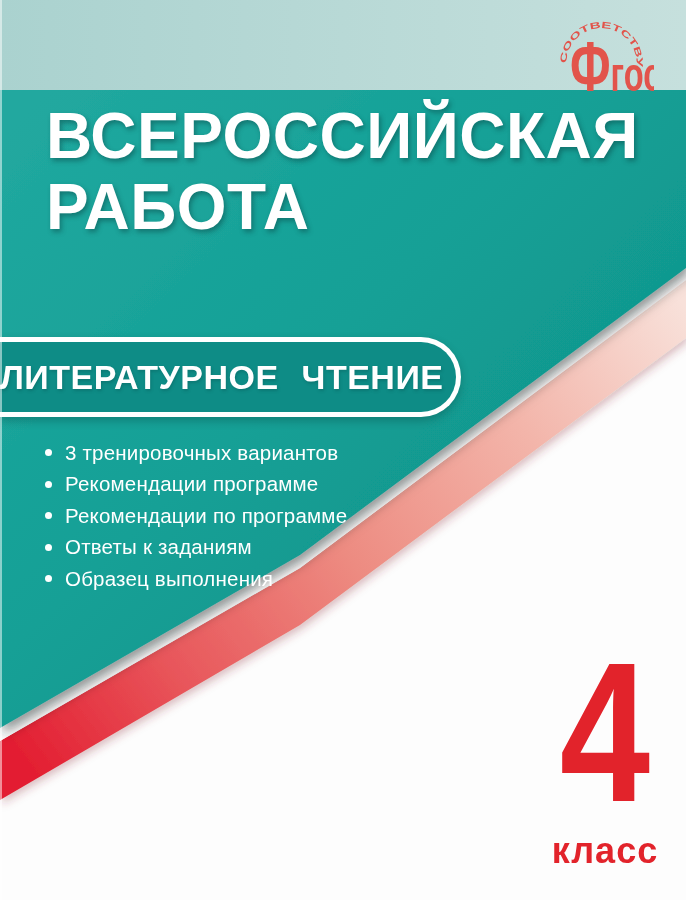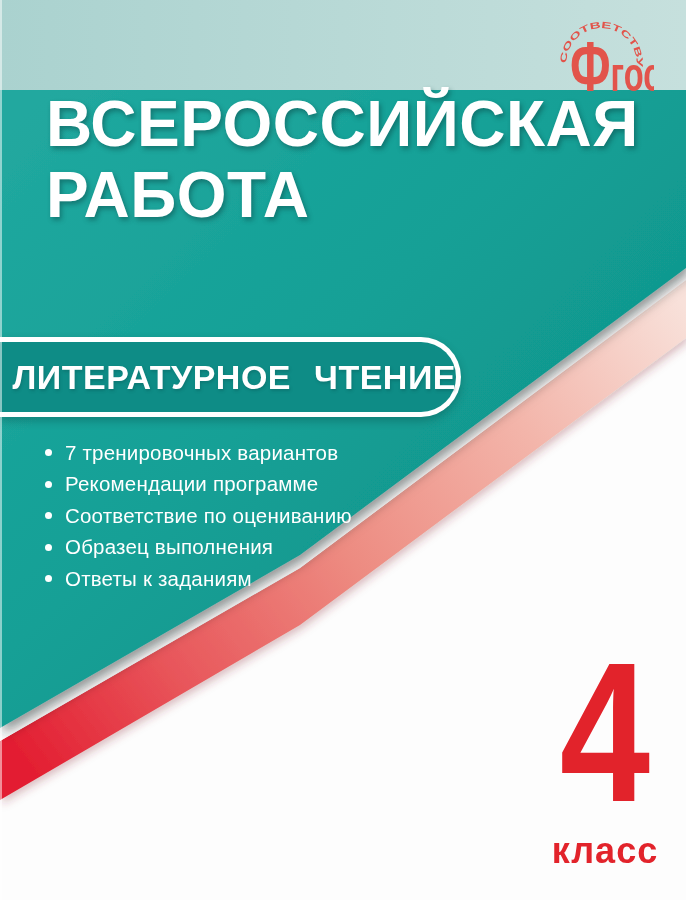--- a/index.html
+++ b/index.html
@@ -12,36 +12,36 @@
 
   
   .scan-edge{position:absolute;left:0;top:0;width:2px;height:900px;
     background:rgba(255,255,255,.5);z-index:9;}
 
   
   .fgos{position:absolute;left:548px;top:2px;width:106px;height:106px;z-index:5;}
 
   
   .title{
-    position:absolute;left:46px;top:89px;margin:0;z-index:4;
+    position:absolute;left:46px;top:101px;margin:0;z-index:4;
     font-size:64px;font-weight:700;line-height:71px;letter-spacing:.5px;
     color:#ffffff;text-shadow:2px 3px 5px rgba(8,62,62,.45);
     white-space:nowrap;
   }
   .title span{display:block;}
 
   
   .subject{
     position:absolute;left:0;top:337px;z-index:4;
     width:456px;height:70px;
     background:#0e8c86;
     border:5px solid #ffffff;border-left:none;
     border-radius:0 44px 44px 0;
     box-shadow:0 4px 9px rgba(0,48,44,.28);
-    display:flex;align-items:center;justify-content:flex-end;
+    display:flex;align-items:center;justify-content:flex-start;
   }
   .subject span{
     color:#ffffff;font-size:34px;font-weight:700;
     letter-spacing:.5px;word-spacing:13px;white-space:nowrap;
     text-shadow:1px 2px 3px rgba(8,62,62,.25);
   }
 
   
   .features{
     position:absolute;left:42px;top:437px;z-index:4;
@@ -129,37 +129,37 @@
     <span>РАБОТА</span>
   </h1>
 
   <div class="subject">
     <span>ЛИТЕРАТУРНОЕ ЧТЕНИЕ</span>
   </div>
 
   <ul class="features">
     <li>
       <span class="dot"></span>
-      <span class="label">7 тренировочных вариантов</span>
+      <span class="label">3 тренировочных вариантов</span>
     </li>
     <li>
       <span class="dot"></span>
       <span class="label">Рекомендации программе</span>
     </li>
     <li>
       <span class="dot"></span>
-      <span class="label">Соответствие по оцениванию</span>
+      <span class="label">Рекомендации по программе</span>
+    </li>
+    <li>
+      <span class="dot"></span>
+      <span class="label">Ответы к заданиям</span>
     </li>
     <li>
       <span class="dot"></span>
       <span class="label">Образец выполнения</span>
-    </li>
-    <li>
-      <span class="dot"></span>
-      <span class="label">Ответы к заданиям</span>
     </li>
   </ul>
 
   <div class="grade">
     <div class="grade-number">4</div>
     <div class="grade-label">класс</div>
   </div>
 
 </div>
 

